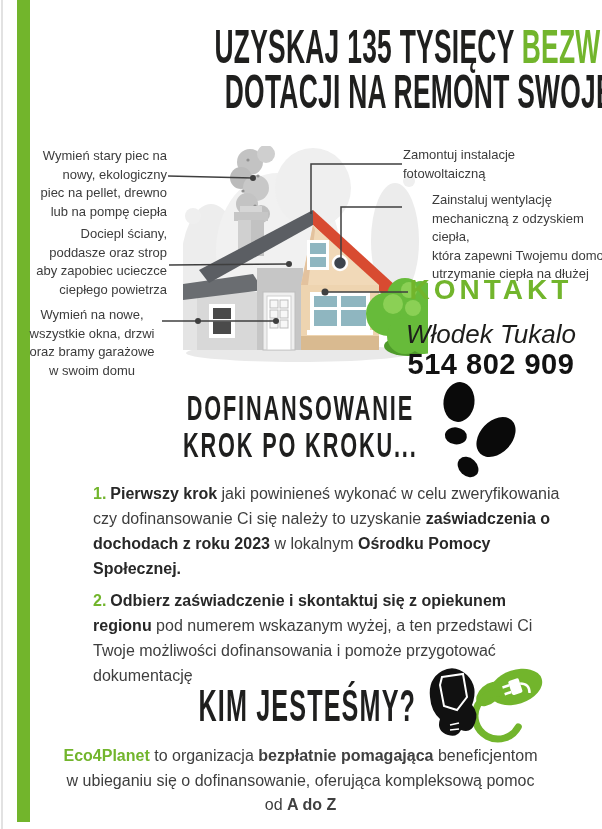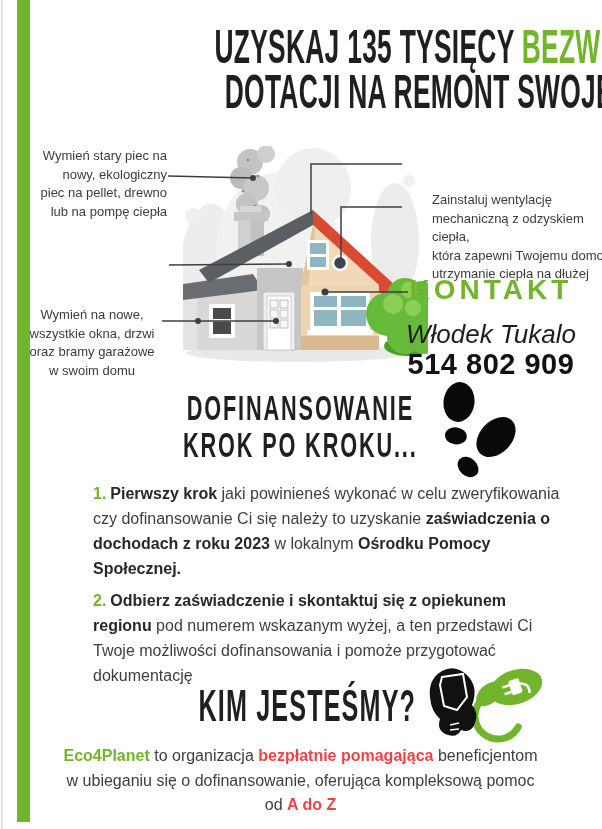--- a/index.html
+++ b/index.html
@@ -34,21 +34,21 @@
   .step{margin:0 0 7px 8px;}
   .step .num{color:#72b52c;font-weight:700;margin-right:4px;}
   .step b{color:#282828;}
 
   .about-heading{position:absolute;left:0;top:683px;width:582px;text-align:center;
                  font-size:45px;line-height:46px;letter-spacing:2px;padding-left:16px;}
   .about-heading .cond{transform:scaleX(.56);}
 
   .footer{position:absolute;left:58px;top:744px;width:485px;text-align:center;
           font-size:16px;line-height:24.5px;color:#3e3e3e;}
-  .footer b{color:#ef4444;margin-top:36px;}
+  .footer b{color:#404040;margin-top:36px;}
   .footer .brand{color:#72b52c;font-weight:700;}
 
   svg{display:block;}
   .abs{position:absolute;}
 </style>
 </head>
 <body>
 
 <div class="page">
 
@@ -158,25 +158,31 @@
       <circle cx="48" cy="181" r="3"></circle>
       <circle cx="126" cy="181" r="3"></circle>
       <circle cx="175" cy="152" r="3.5"></circle>
     </g>
   </svg>
 
   <div class="la" style="top:147px;">Wymień stary piec na
 nowy, ekologiczny
 piec na pellet, drewno
 lub na pompę ciepła</div>
+  <div class="la" style="top:225px;">Dociepl ściany,
+poddasze oraz strop
+aby zapobiec ucieczce
+ciepłego powietrza</div>
   <div class="la" style="top:306px;text-align:center;">Wymień na nowe,
 wszystkie okna, drzwi
 oraz bramy garażowe
 w swoim domu</div>
 
+  <div class="ra" style="top:146px;">Zamontuj instalacje
+fotowoltaiczną</div>
   <div class="ra" style="top:191px;margin-left:29px;">Zainstaluj wentylację
 mechaniczną z odzyskiem ciepła,
 która zapewni Twojemu domowi
 utrzymanie ciepła na dłużej</div>
 
   <div class="contact">
     <div class="label">KONTAKT</div>
     <div class="name">Włodek Tukalo</div>
     <div class="phone">514 802 909</div>
   </div>

